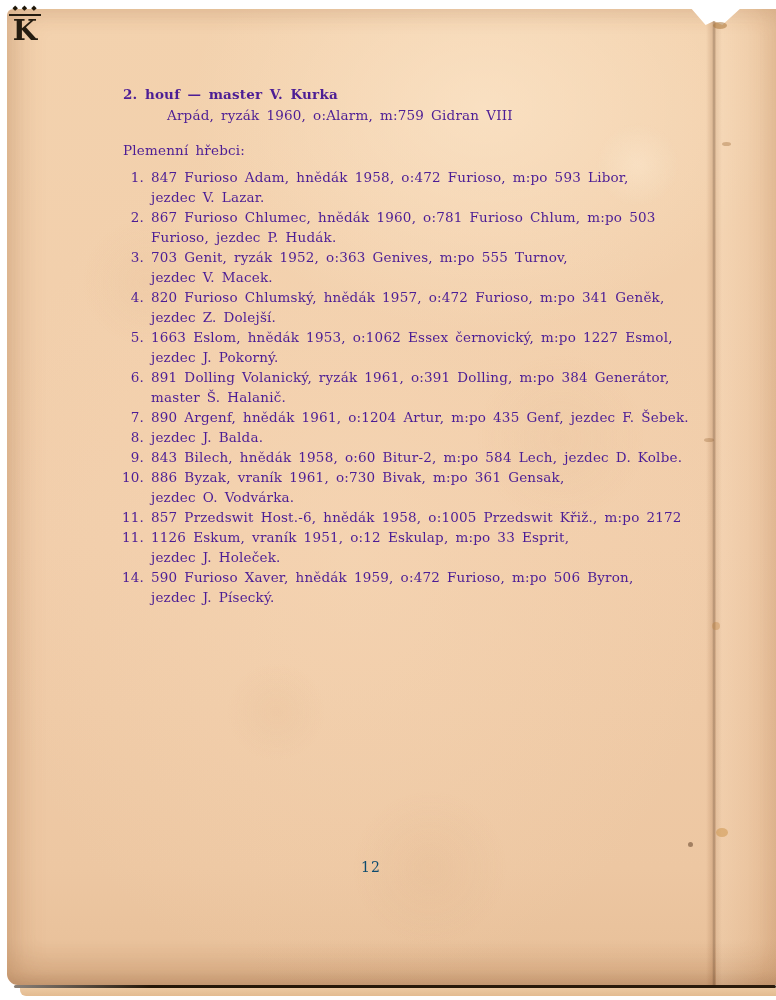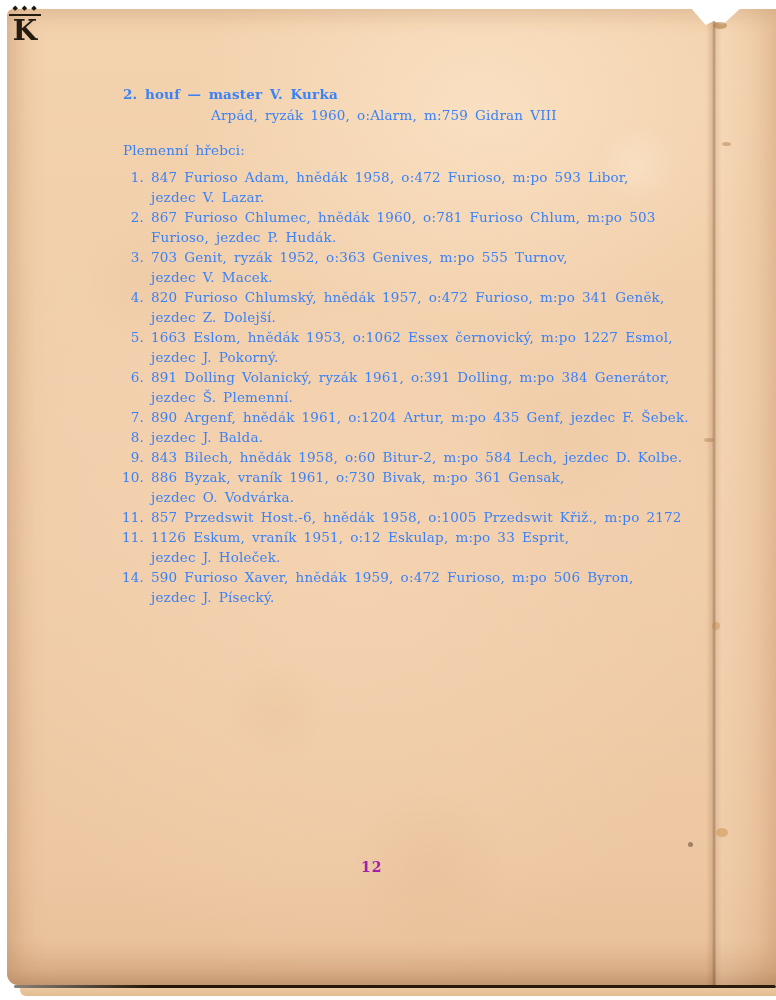--- a/index.html
+++ b/index.html
@@ -92,51 +92,51 @@
   }
   .k-letter {
     margin-top: 1px;
     border-top: 2px solid #241c10;
     font-size: 28px; line-height: 29px; font-weight: bold;
     font-family: "DejaVu Serif", "Liberation Serif", serif;
   }
   
   .content {
     position: absolute; left: 123px; top: 84px; width: 530px;
-    color: #3b82f6;
+    color: #4c1d95;
     font-size: 13.5px;
     letter-spacing: 0.2px;
     word-spacing: 2.5px;
   }
   .doc-title {
     font-weight: bold;
     line-height: 20px;
     white-space: nowrap;
   }
   .doc-subtitle {
-    margin-left: 88px;
+    margin-left: 44px;
     line-height: 22px;
     white-space: nowrap;
   }
   .section-label {
     margin-top: 14px;
     line-height: 20px;
   }
   .stallion-list { margin-top: 7px; margin-left: -6px; }
   .entry { display: flex; align-items: flex-start; }
   .entry-num {
     flex: 0 0 27px; text-align: right; margin-right: 7px;
     line-height: 20px;
   }
   .entry-lines { flex: 1 1 auto; min-width: 0; }
   .entry-line { line-height: 20px; white-space: nowrap; }
   .page-number {
     position: absolute; left: 361px; top: 859px;
-    font-weight: bold; font-size: 14px; letter-spacing: 1px;
-    color: #a21caf;
+    font-weight: normal; font-size: 14px; letter-spacing: 1px;
+    color: #0c4a6e;
   }
 </style>
 </head>
 <body>
 
 <div class="scan">
 
   <div class="page"></div>
 
   <div class="crease"></div>
@@ -195,21 +195,21 @@
           <div class="entry-num">5.</div>
           <div class="entry-lines">
             <div class="entry-line">1663 Eslom, hnědák 1953, o:1062 Essex černovický, m:po 1227 Esmol,</div>
             <div class="entry-line">jezdec J. Pokorný.</div>
           </div>
         </div>
         <div class="entry">
           <div class="entry-num">6.</div>
           <div class="entry-lines">
             <div class="entry-line">891 Dolling Volanický, ryzák 1961, o:391 Dolling, m:po 384 Generátor,</div>
-            <div class="entry-line">jezdec Š. Plemenní.</div>
+            <div class="entry-line">master Š. Halanič.</div>
           </div>
         </div>
         <div class="entry">
           <div class="entry-num">7.</div>
           <div class="entry-lines">
             <div class="entry-line">890 Argenf, hnědák 1961, o:1204 Artur, m:po 435 Genf, jezdec F. Šebek.</div>
           </div>
         </div>
         <div class="entry">
           <div class="entry-num">8.</div>

